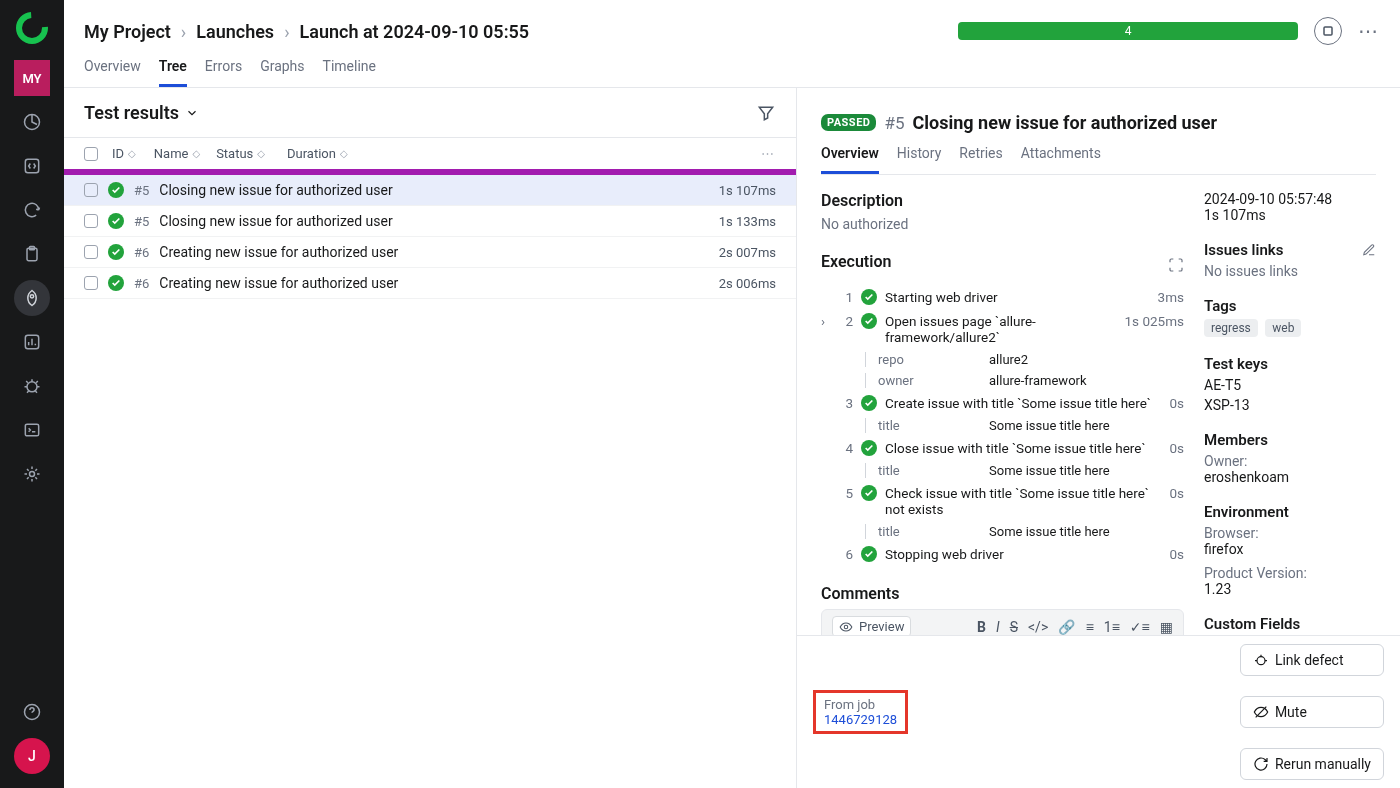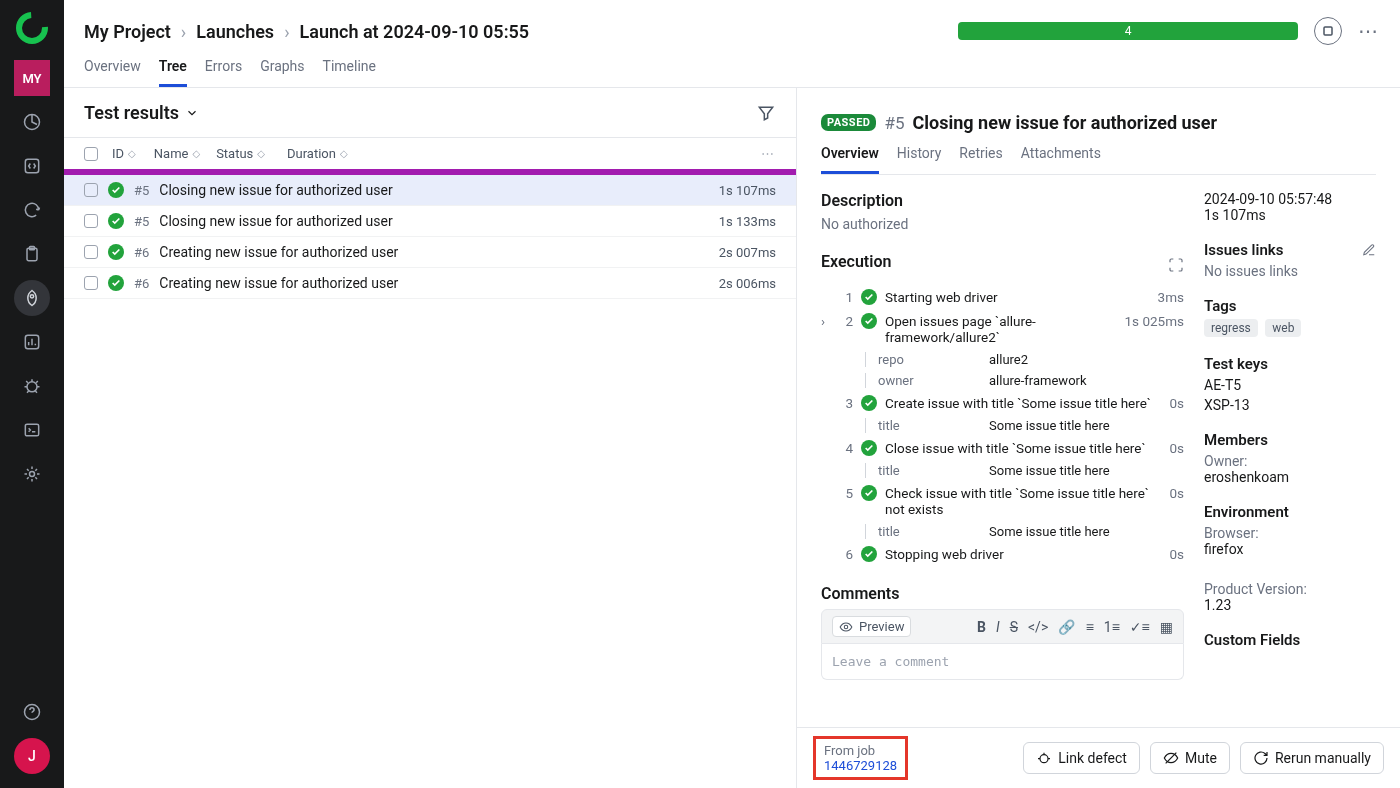--- a/index.html
+++ b/index.html
@@ -71,21 +71,21 @@
 .step-param-val { }
 .comments-section { margin-top:18px; }
 .comment-toolbar { display:flex; align-items:center; background:#f3f4f5; border:1px solid #e5e7eb; border-radius:6px 6px 0 0; padding:6px 10px; gap:6px; }
 .preview-btn { display:flex; align-items:center; gap:6px; font-size:13px; color:#4b5563; cursor:pointer; padding:2px 6px; background:#fff; border:1px solid #d9dcdf; border-radius:4px;}
 .toolbar-icons { margin-left:auto; display:flex; gap:10px; color:#4b5563; }
 .toolbar-icons span { cursor:pointer; }
 .comment-box { border:1px solid #e5e7eb; border-top:none; border-radius:0 0 6px 6px; padding:10px; color:#9ca3af; font-family: ui-monospace, monospace; font-size:13px;}
 .footer-bar { border-top:1px solid #e5e7eb; padding:8px 16px; display:flex; align-items:center; gap:10px; }
 .from-job { border:3px solid #e4362a; padding:4px 8px; font-size:13px; }
 .from-job-link { color:#1d4ed8; }
-.footer-btn { margin-left:auto; display:flex; gap:10px; }
+.footer-btn { margin-left:auto; display:flex; gap:20px;flex-direction:column; }
 .btn { border:1px solid #d1d5db; background:#fff; border-radius:6px; padding:7px 12px; font-size:14px; display:flex; align-items:center; gap:6px; cursor:pointer; color:#18191a; }
 svg { display:block; }
 </style>
 </head>
 <body>
 
 <div class="app">
   <div class="sidebar">
     <div class="logo">
       <svg viewBox="0 0 32 32">
@@ -440,21 +440,21 @@
               </div>
               <div class="side-block">
                 <div class="side-label">Members</div>
                 <div class="muted">Owner:</div>
                 <div>eroshenkoam</div>
               </div>
               <div class="side-block">
                 <div class="side-label">Environment</div>
                 <div class="muted">Browser:</div>
                 <div>firefox</div>
-                <div class="muted" style="margin-top:24px">Product Version:</div>
+                <div class="muted" style="margin-top:8px">Product Version:</div>
                 <div>1.23</div>
               </div>
               <div class="side-block">
                 <div class="side-label">Custom Fields</div>
               </div>
             </div>
           </div>
         </div>
 
         <div class="footer-bar">

